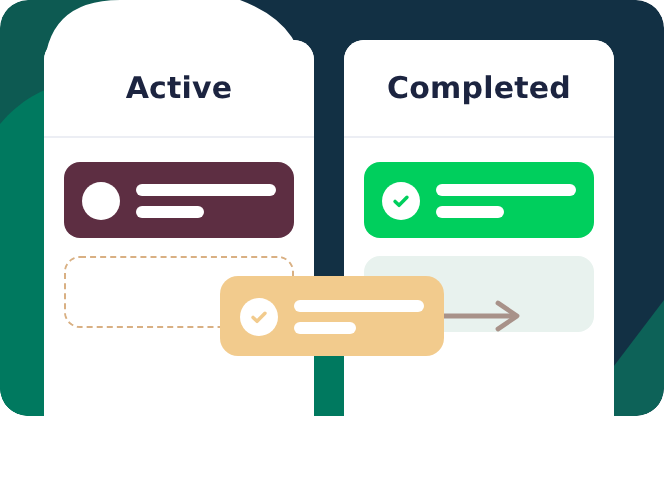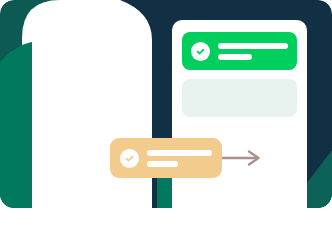--- a/index.html
+++ b/index.html
@@ -178,22 +178,42 @@
       <rect x="0" y="62" width="32" height="146" fill="#00795f"></rect>
 
       <path d="M120 0 H332 V208 H152 V40 Q152 12 120 0 Z" fill="#123044"></path>
 
       <path d="M332 150 L332 208 L288 208 Z" fill="#0d6258"></path>
 
       <rect x="157" y="150" width="16" height="58" fill="#00795f"></rect>
     </g>
   </svg>
 
+  <div class="column col-left">
+    <div class="col-header">
+      <div class="col-title">Active</div>
+    </div>
+    <div class="col-body">
+
+      <div class="task task-maroon">
+        <div class="avatar-dot"></div>
+        <div class="bars">
+          <div class="bar bar-long"></div>
+          <div class="bar bar-short"></div>
+        </div>
+      </div>
+
+      <div class="placeholder"></div>
+    </div>
+  </div>
 
   <div class="column col-right">
+    <div class="col-header">
+      <div class="col-title">Completed</div>
+    </div>
     <div class="col-body">
 
       <div class="task task-green">
         <div class="check-circle">
           <svg width="13" height="13" viewBox="0 0 24 24" aria-hidden="true">
             <circle cx="12" cy="12" r="11" fill="#ffffff"></circle>
             <path d="M6.5 12.4 L10.2 16 L17.5 8.6" fill="none" stroke="#00cf5d" stroke-width="3.2" stroke-linecap="round" stroke-linejoin="round"></path>
           </svg>
         </div>
         <div class="bars">

